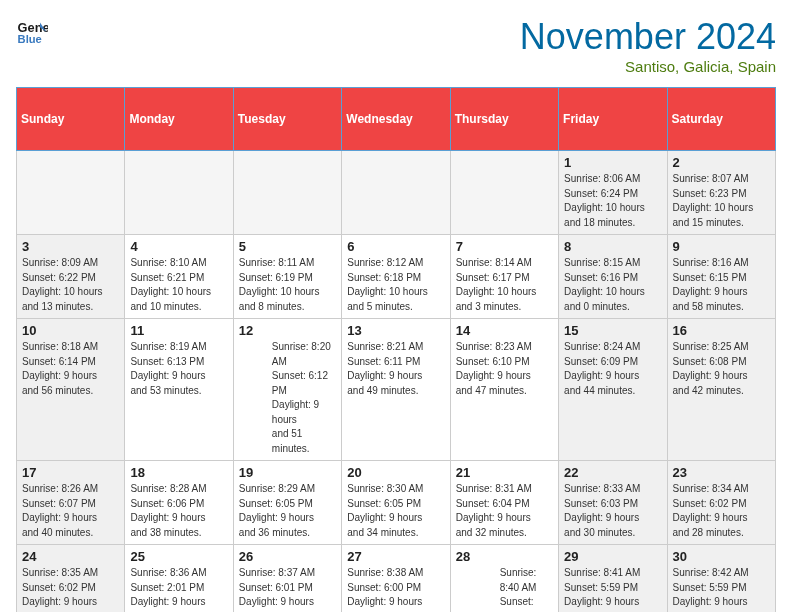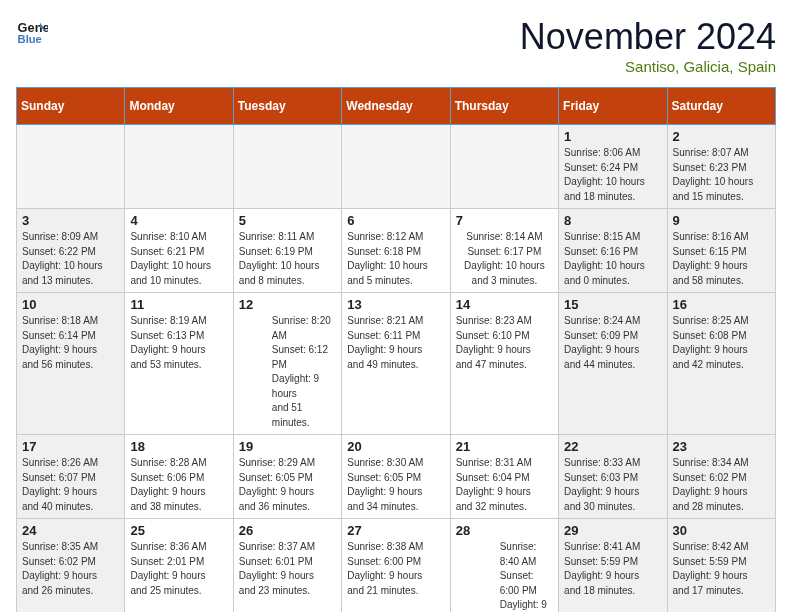--- a/index.html
+++ b/index.html
@@ -24,37 +24,37 @@
     .logo-icon {
       width: 32px;
       height: 32px;
     }
     .title-block {
       text-align: right;
     }
     .month-title {
       font-size: 36px;
       font-weight: normal;
-      color: #0f172a;
+      color: #0369a1;
     }
     .location {
       font-size: 15px;
       color: #4d7c0f;
     }
     table {
       width: 100%;
       border-collapse: collapse;
       table-layout: fixed;
     }
     th {
-      background: #c2410c;
+      background: #ef4444;
       color: #fff;
       font-size: 12px;
       font-weight: bold;
-      padding: 11px 4px;
+      padding: 24px 4px;
       text-align: left;
       border: 1px solid #5a9fd4;
     }
     td {
       border: 1px solid #ccc;
       vertical-align: top;
       padding: 4px 5px;
       height: 82px;
       font-size: 10.5px;
       color: #222;
@@ -153,21 +153,21 @@
         </td>
         <td>
           <span class="day-num">6</span>
           <div class="cell-info" style="white-space: pre-line;">Sunrise: 8:12 AM
 Sunset: 6:18 PM
 Daylight: 10 hours
 and 5 minutes.</div>
         </td>
         <td>
           <span class="day-num">7</span>
-          <div class="cell-info" style="white-space: pre-line; text-align: center;">Sunrise: 8:14 AM
+          <div class="cell-info" style="white-space: pre-line;">Sunrise: 8:14 AM
 Sunset: 6:17 PM
 Daylight: 10 hours
 and 3 minutes.</div>
         </td>
         <td class="weekend">
           <span class="day-num">8</span>
           <div class="cell-info" style="white-space: pre-line;">Sunrise: 8:15 AM
 Sunset: 6:16 PM
 Daylight: 10 hours
 and 0 minutes.</div>

